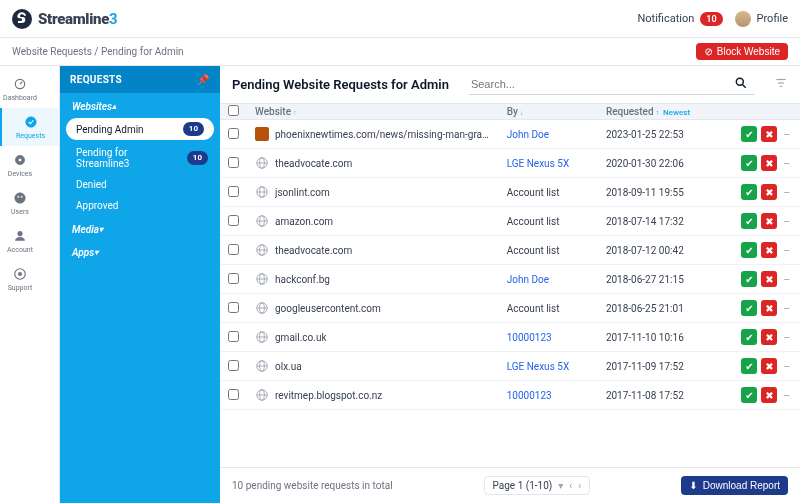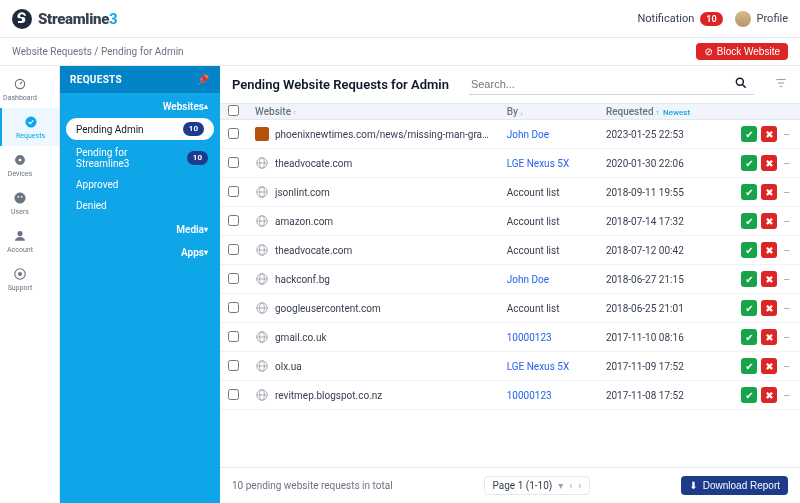--- a/index.html
+++ b/index.html
@@ -26,21 +26,21 @@
   .body { display:flex; flex:1; min-height:0;}
   
   .rail { width:60px; background:#fff; border-right:1px solid #e5e7eb; display:flex; flex-direction:column; align-items:flex-start; padding-top:4px;}
   .rail-item { width:40px; display:flex; flex-direction:column; align-items:center; gap:2px; padding:6px 0; cursor:pointer; color:#6b7280; font-size:7px;}
   .rail-item.active { color:#0ea5e9; background:rgba(14,165,233,0.08); border-left:2px solid #0ea5e9; padding-left:0; width:100%;}
   .rail-icon { width:16px; height:16px; display:flex; align-items:center; justify-content:center;}
   .rail-icon svg { width:14px; height:14px; stroke:currentColor; fill:currentColor;}
   
   .sidebar { width:160px; background:#0ea5e9; color:#fff; display:flex; flex-direction:column; font-size:10px;}
   .side-head { background:#0284c7; padding:8px 10px; display:flex; align-items:center; justify-content:space-between; font-weight:700; font-size:10px; letter-spacing:0.3px;}
-  .side-section { padding:8px 12px 4px; font-weight:600; display:flex; align-items:center; justify-content:flex-end;}
+  .side-section { padding:8px 12px 4px; font-weight:600; display:flex; align-items:center; justify-content:flex-start;font-style:italic;}
   .side-item { padding:5px 12px 5px 16px; display:flex; align-items:center; gap:6px; cursor:pointer;}
   .side-item .badge { margin-left:auto; background:#1e3a8a; color:#fff; border-radius:10px; padding:0 6px; height:14px; line-height:14px; font-size:8px; font-weight:700;}
   .side-item.curr { background:#fff; color:#111827; border-radius:12px; margin:2px 6px; padding:4px 10px;}
   .side-item.curr .badge { background:#1e3a8a; color:#fff;}
   .chev { font-size:8px;}
   
   .main { flex:1; display:flex; flex-direction:column; min-width:0;}
   .main-head { display:flex; align-items:center; gap:12px; padding:8px 12px;}
   .main-title { font-size:13px; font-weight:600; color:#0f172a;}
   .search-wrap { flex:1; position:relative; max-width:420px; margin-left:8px;}
@@ -182,24 +182,24 @@
         </div>
         <div class="side-item curr">
           <span>Pending Admin</span>
           <span class="badge">10</span>
         </div>
         <div class="side-item">
           <span>Pending for Streamline3</span>
           <span class="badge">10</span>
         </div>
         <div class="side-item">
+          <span>Denied</span>
+        </div>
+        <div class="side-item">
           <span>Approved</span>
-        </div>
-        <div class="side-item">
-          <span>Denied</span>
         </div>
         <div class="side-section">
           <span>Media</span>
           <span class="chev">▾</span>
         </div>
         <div class="side-section">
           <span>Apps</span>
           <span class="chev">▾</span>
         </div>
       </div>
@@ -394,21 +394,21 @@
                 <div class="site-cell">
                   <span class="globe"><svg viewBox="0 0 24 24" fill="none" stroke="currentColor" stroke-width="1.5">
                       <circle cx="12" cy="12" r="9"></circle>
                       <ellipse cx="12" cy="12" rx="4" ry="9"></ellipse>
                       <line x1="3" y1="12" x2="21" y2="12"></line>
                     </svg></span>
                   <span style="overflow:hidden;text-overflow:ellipsis">gmail.co.uk</span>
                 </div>
               </td>
               <td class="col-by"><span class="link">10000123</span></td>
-              <td class="col-req"><span>2017-11-10 08:16</span></td>
+              <td class="col-req"><span>2017-11-10 10:16</span></td>
               <td class="col-act">
                 <div class="act">
                   <span class="ab ok">✔</span>
                   <span class="ab no">✖</span>
                   <span class="dash">–</span>
                 </div>
               </td>
             </tr>
             <tr>
               <td class="col-chk"><input type="checkbox" style=""></td>

